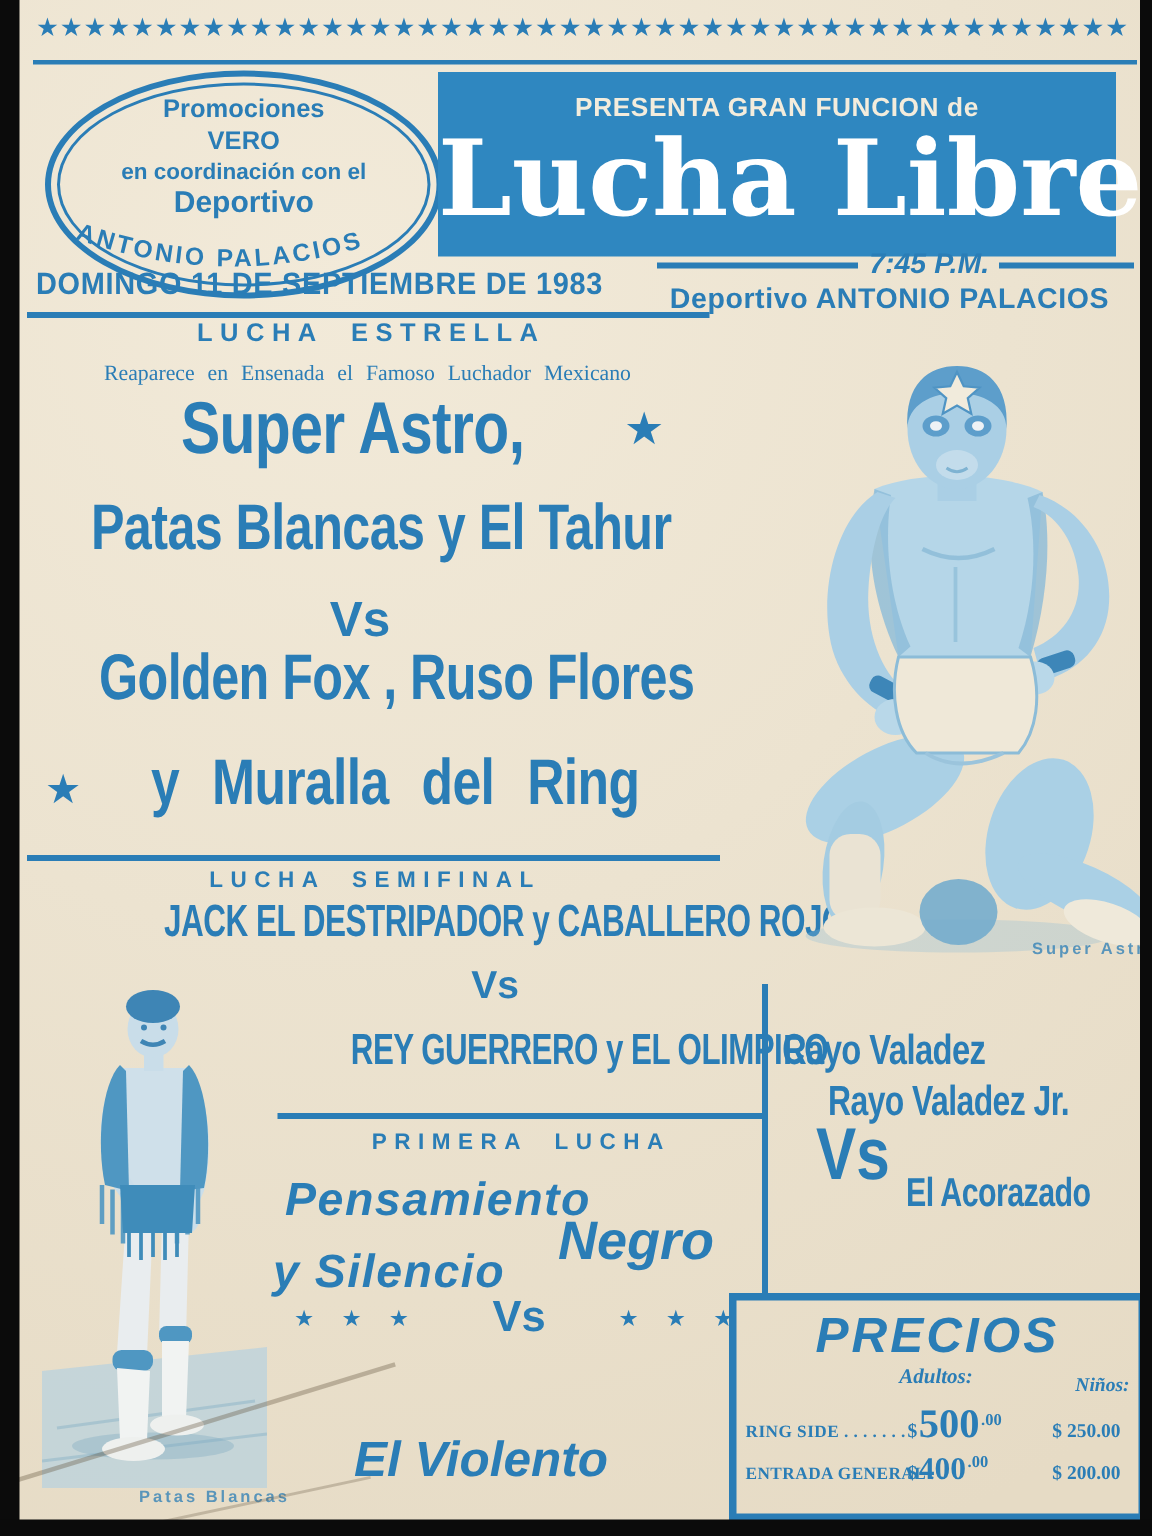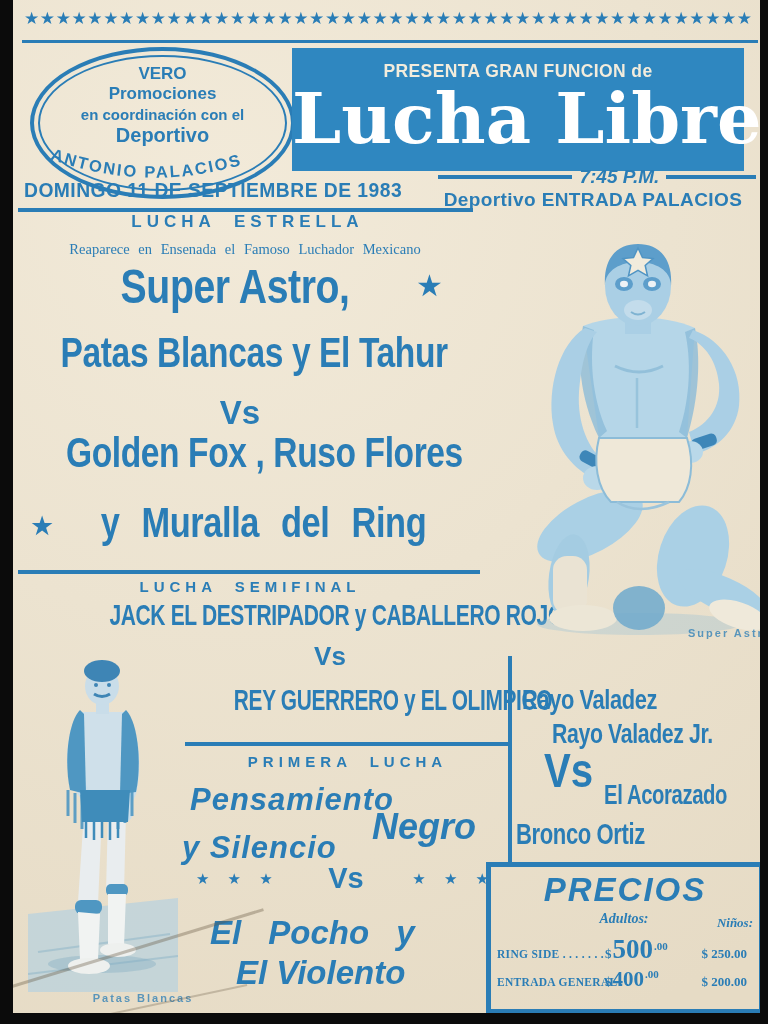--- a/index.html
+++ b/index.html
@@ -26,22 +26,22 @@
 <body>
 
 <div class="poster">
 
   <div class="abs nw" style="left:24px;top:8px;width:730px;height:24px;font-size:17px;letter-spacing:0.6px;overflow:hidden;">★★★★★★★★★★★★★★★★★★★★★★★★★★★★★★★★★★★★★★★★★★★★★★</div>
   <div class="abs rule" style="left:22px;top:40px;width:736px;height:3px;"></div>
 
   <div class="abs" style="left:30px;top:47px;width:257px;height:144px;border:4px solid var(--ink);border-radius:50%;">
     <div class="abs" style="left:4px;top:4px;right:4px;bottom:4px;border:2px solid var(--ink);border-radius:50%;"></div>
     <div class="abs" style="left:0;top:12px;width:100%;">
+      <div class="c b" style="font-size:17px;">Promociones</div>
       <div class="c b" style="font-size:17px;margin-top:1px;">VERO</div>
-      <div class="c b" style="font-size:17px;">Promociones</div>
       <div class="c b" style="font-size:15px;margin-top:2px;">en coordinación con el</div>
       <div class="c b" style="font-size:20px;margin-top:1px;">Deportivo</div>
       <svg width="245" height="48" viewBox="0 0 245 48" style="display:block;margin:-4px auto 0;">
         <defs>
             <path id="archp" d="M 10,16 Q 122,56 236,10" fill="none"></path>
           </defs>
         <text font-size="16.5" font-weight="bold" fill="#2a7db6" letter-spacing="2" font-family="Liberation Sans, sans-serif">
           <textPath href="#archp">ANTONIO PALACIOS</textPath>
         </text>
       </svg>
@@ -51,21 +51,21 @@
   <div class="abs" style="left:292px;top:48px;width:452px;height:123px;background:var(--box);">
     <div class="c b" style="margin-top:13px;font-size:17.5px;letter-spacing:0.4px;color:#f3ecdc;">PRESENTA GRAN FUNCION de</div>
     <div class="c b nw" style="margin-top:2px;font-size:70px;line-height:1;color:#ffffff;font-family:'DejaVu Serif',serif;">Lucha Libre!!</div>
   </div>
 
   <div class="abs" style="left:438px;top:167px;width:318px;height:20px;display:flex;align-items:center;gap:7px;">
     <div class="rule" style="flex:1.5;height:4px;"></div>
     <span class="b nw" style="font-size:19px;font-style:italic;">7:45 P.M.</span>
     <div class="rule" style="flex:1;height:4px;"></div>
   </div>
-  <div class="abs c b nw" style="left:426px;top:189px;width:334px;font-size:19px;letter-spacing:0.4px;">Deportivo ENTRADA PALACIOS</div>
+  <div class="abs c b nw" style="left:426px;top:189px;width:334px;font-size:19px;letter-spacing:0.4px;">Deportivo ANTONIO PALACIOS</div>
 
   <div class="abs b nw" style="left:24px;top:178px;font-size:20.5px;letter-spacing:0.5px;transform:scaleX(.94);transform-origin:left;">DOMINGO 11 DE SEPTIEMBRE DE 1983</div>
   <div class="abs rule" style="left:18px;top:208px;width:455px;height:4px;"></div>
 
   <div class="abs c seclabel" style="left:20px;top:212px;width:455px;font-size:17px;">LUCHA ESTRELLA</div>
   <div class="abs c" style="left:20px;top:258px;width:430px;">
     <span class="cond bigname" style="font-size:49px;transform:scaleX(.8);">Super Astro,</span>
   </div>
 
   <div class="abs c nw" style="left:10px;top:241px;width:470px;font-size:14.5px;word-spacing:5px;font-family:'Liberation Serif',serif;">Reaparece en Ensenada el Famoso Luchador Mexicano</div>
@@ -137,21 +137,20 @@
   <div class="abs rule" style="left:185px;top:742px;width:325px;height:4px;"></div>
   <div class="abs c seclabel" style="left:200px;top:753px;width:295px;font-size:15px;">PRIMERA LUCHA</div>
   <div class="abs b i nw" style="left:190px;top:782px;font-size:31px;letter-spacing:1px;">Pensamiento</div>
   <div class="abs b i nw" style="left:372px;top:806px;font-size:36px;">Negro</div>
   <div class="abs b i nw" style="left:182px;top:830px;font-size:31px;letter-spacing:1px;">y Silencio</div>
   <div class="abs" style="left:196px;top:862px;width:300px;display:flex;align-items:center;justify-content:space-between;">
     <span class="starline">★ ★ ★</span>
     <span class="b" style="font-size:29px;">Vs</span>
     <span class="starline">★ ★ ★</span>
   </div>
-  <div class="abs b i nw" style="left:210px;top:914px;font-size:33px;word-spacing:18px;">El Pocho y</div>
   <div class="abs b i nw" style="left:236px;top:954px;font-size:33px;">El Violento</div>
 
   <div class="abs" style="left:487px;top:226px;width:276px;height:412px;">
     <svg viewBox="0 0 276 412" width="276" height="412">
       <ellipse cx="152" cy="398" rx="102" ry="11" fill="#8fbcd8" opacity=".3"></ellipse>
       <ellipse cx="206" cy="330" rx="34" ry="52" fill="#aad0e5" transform="rotate(18 206 330)"></ellipse>
       <ellipse cx="236" cy="368" rx="48" ry="17" fill="#aad0e5" transform="rotate(24 236 368)"></ellipse>
       <ellipse cx="251" cy="389" rx="30" ry="13" fill="#efe9da" transform="rotate(18 251 389)"></ellipse>
       <ellipse cx="103" cy="300" rx="58" ry="27" fill="#aad0e5" transform="rotate(-28 103 300)"></ellipse>
       <ellipse cx="82" cy="350" rx="20" ry="42" fill="#a4cce2" transform="rotate(8 82 350)"></ellipse>
@@ -191,23 +190,20 @@
   </div>
   <div class="abs" style="left:552px;top:718px;">
     <span class="cond bigname" style="font-size:28px;transform:scaleX(.76);transform-origin:left;">Rayo Valadez Jr.</span>
   </div>
   <div class="abs b" style="left:544px;top:746px;font-size:49px;line-height:1;">
     <span class="cond" style="transform:scaleX(.82);transform-origin:left;">Vs</span>
   </div>
   <div class="abs" style="left:604px;top:780px;">
     <span class="cond bigname" style="font-size:27px;transform:scaleX(.75);transform-origin:left;">El Acorazado</span>
   </div>
-  <div class="abs" style="left:516px;top:818px;">
-    <span class="cond bigname" style="font-size:29px;transform:scaleX(.76);transform-origin:left;">Bronco Ortiz</span>
-  </div>
 
   <div class="abs" style="left:486px;top:862px;width:268px;height:142px;border:5px solid var(--ink);">
     <div class="c b i nw" style="margin-top:4px;font-size:33px;letter-spacing:2px;">PRECIOS</div>
     <div style="position:relative;height:90px;font-family:Liberation Serif, serif;">
       <div class="abs b i c" style="left:88px;top:2px;width:90px;font-size:14px;">Adultos:</div>
       <div class="abs b i" style="right:6px;top:6px;font-size:13px;">Niños:</div>
 
       <div class="abs nw" style="left:6px;top:30px;width:250px;display:flex;align-items:baseline;">
         <span class="b" style="font-size:11.5px;letter-spacing:0.3px;width:108px;flex:none;">RING SIDE . . . . . . .</span>
         <span class="b" style="font-size:13px;">$</span>

